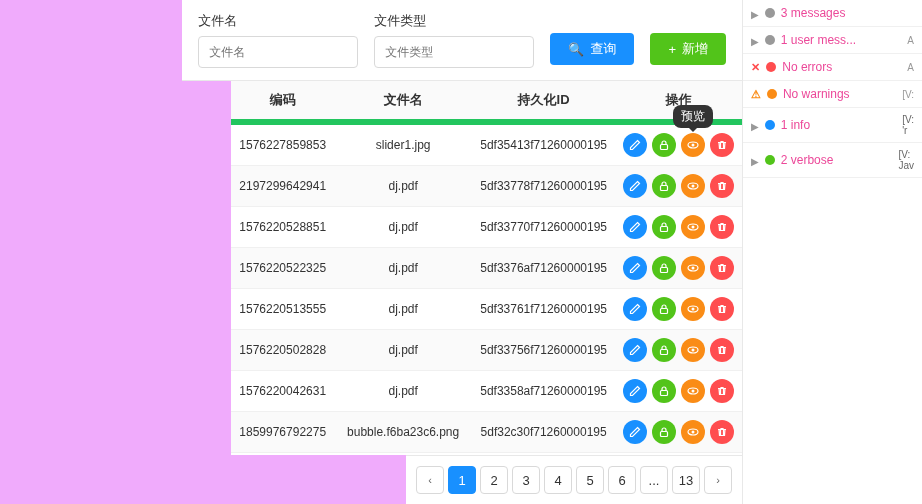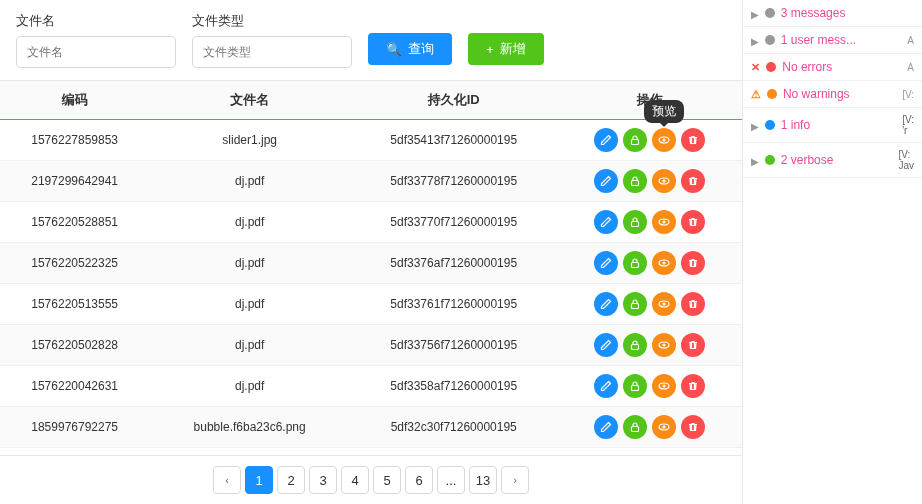--- a/index.html
+++ b/index.html
@@ -1,24 +1,25 @@
 <!DOCTYPE html>
 <html><head>
   <meta charset="utf-8">
   <style>
     * { box-sizing: border-box; margin: 0; padding: 0; }
     body { font-family: "Microsoft YaHei", Arial, sans-serif; font-size: 13px; background: #f0f2f5; display: flex; width: 922px; height: 504px; overflow: hidden; }
 
     
     .main-content {
       flex: 1;
-      background: #fef9c3;
+      background: #f0abfc;
       display: flex;
       flex-direction: column;
       overflow: hidden;
+      align-items: flex-end;
     }
 
     
     .filter-bar {
       display: flex;
       align-items: center;
       padding: 12px 16px;
       background: #fff;
       border-bottom: 1px solid #e8e8e8;
       gap: 16px;
@@ -83,21 +84,21 @@
     thead tr {
       background: #fafafa;
       border-bottom: 1px solid #e8e8e8;
     }
     thead th {
       padding: 10px 8px;
       text-align: center;
       color: #333;
       font-weight: 600;
       font-size: 13px;
-      border-bottom: 1px solid #22c55e;
+      border-bottom: 6px solid #22c55e;
     }
     tbody tr {
       border-bottom: 1px solid #f0f0f0;
       background: #fff;
     }
     tbody tr:nth-child(even) {
       background: #fafafa;
     }
     tbody td {
       padding: 8px 8px;

